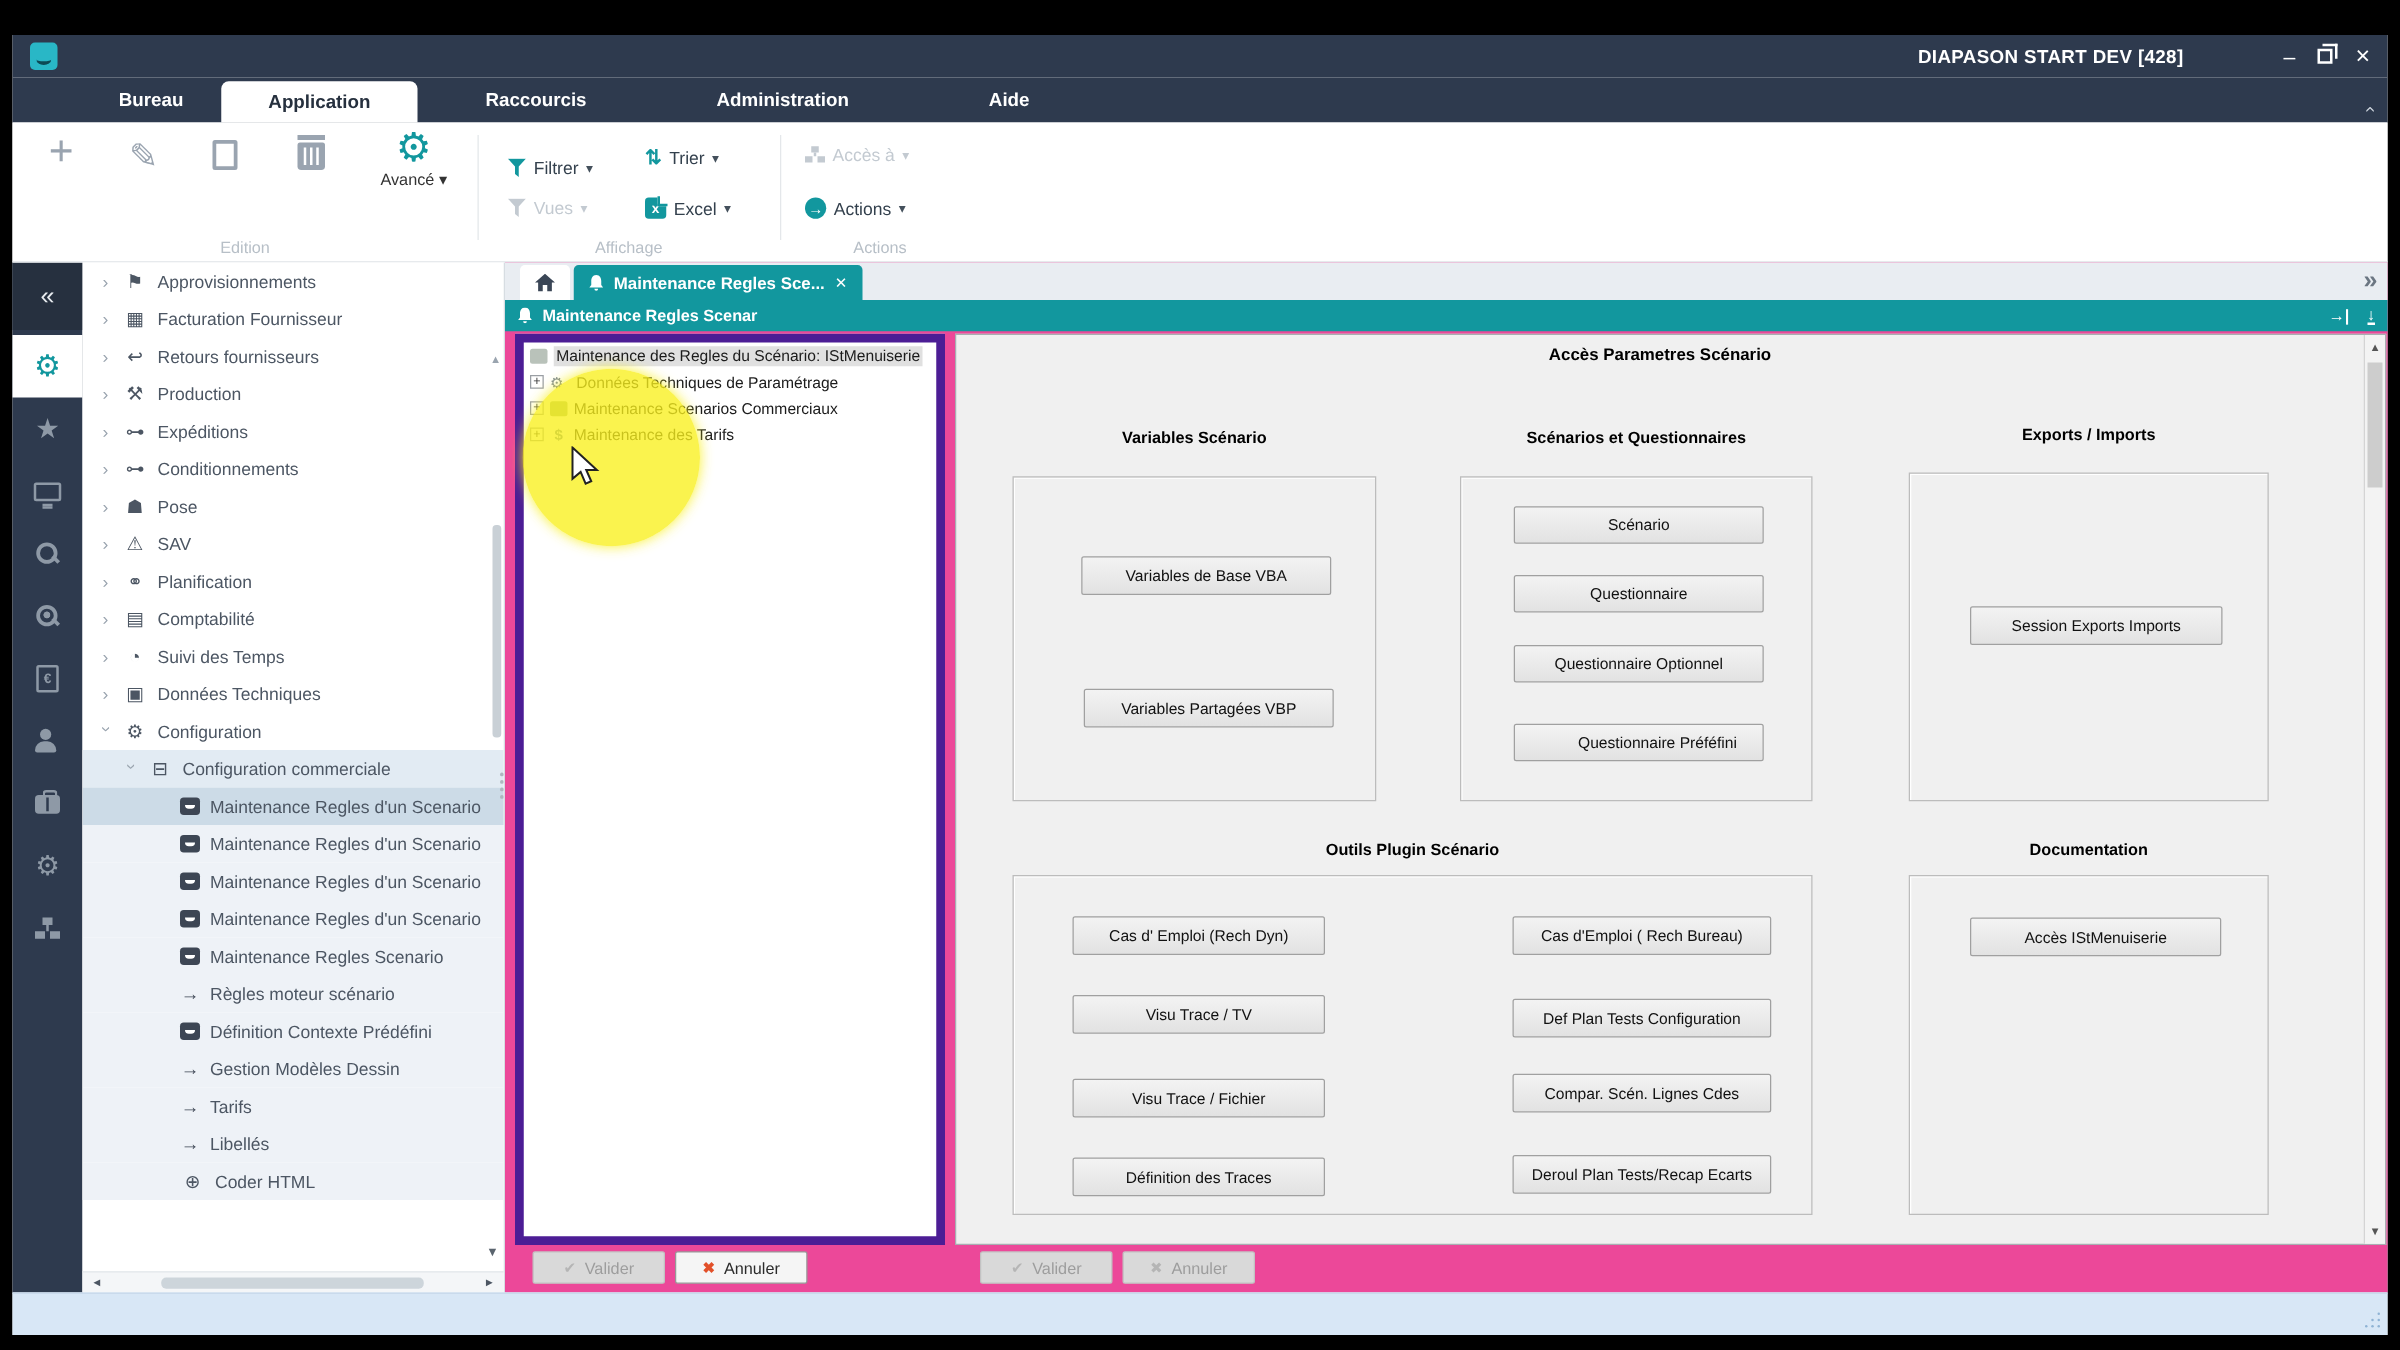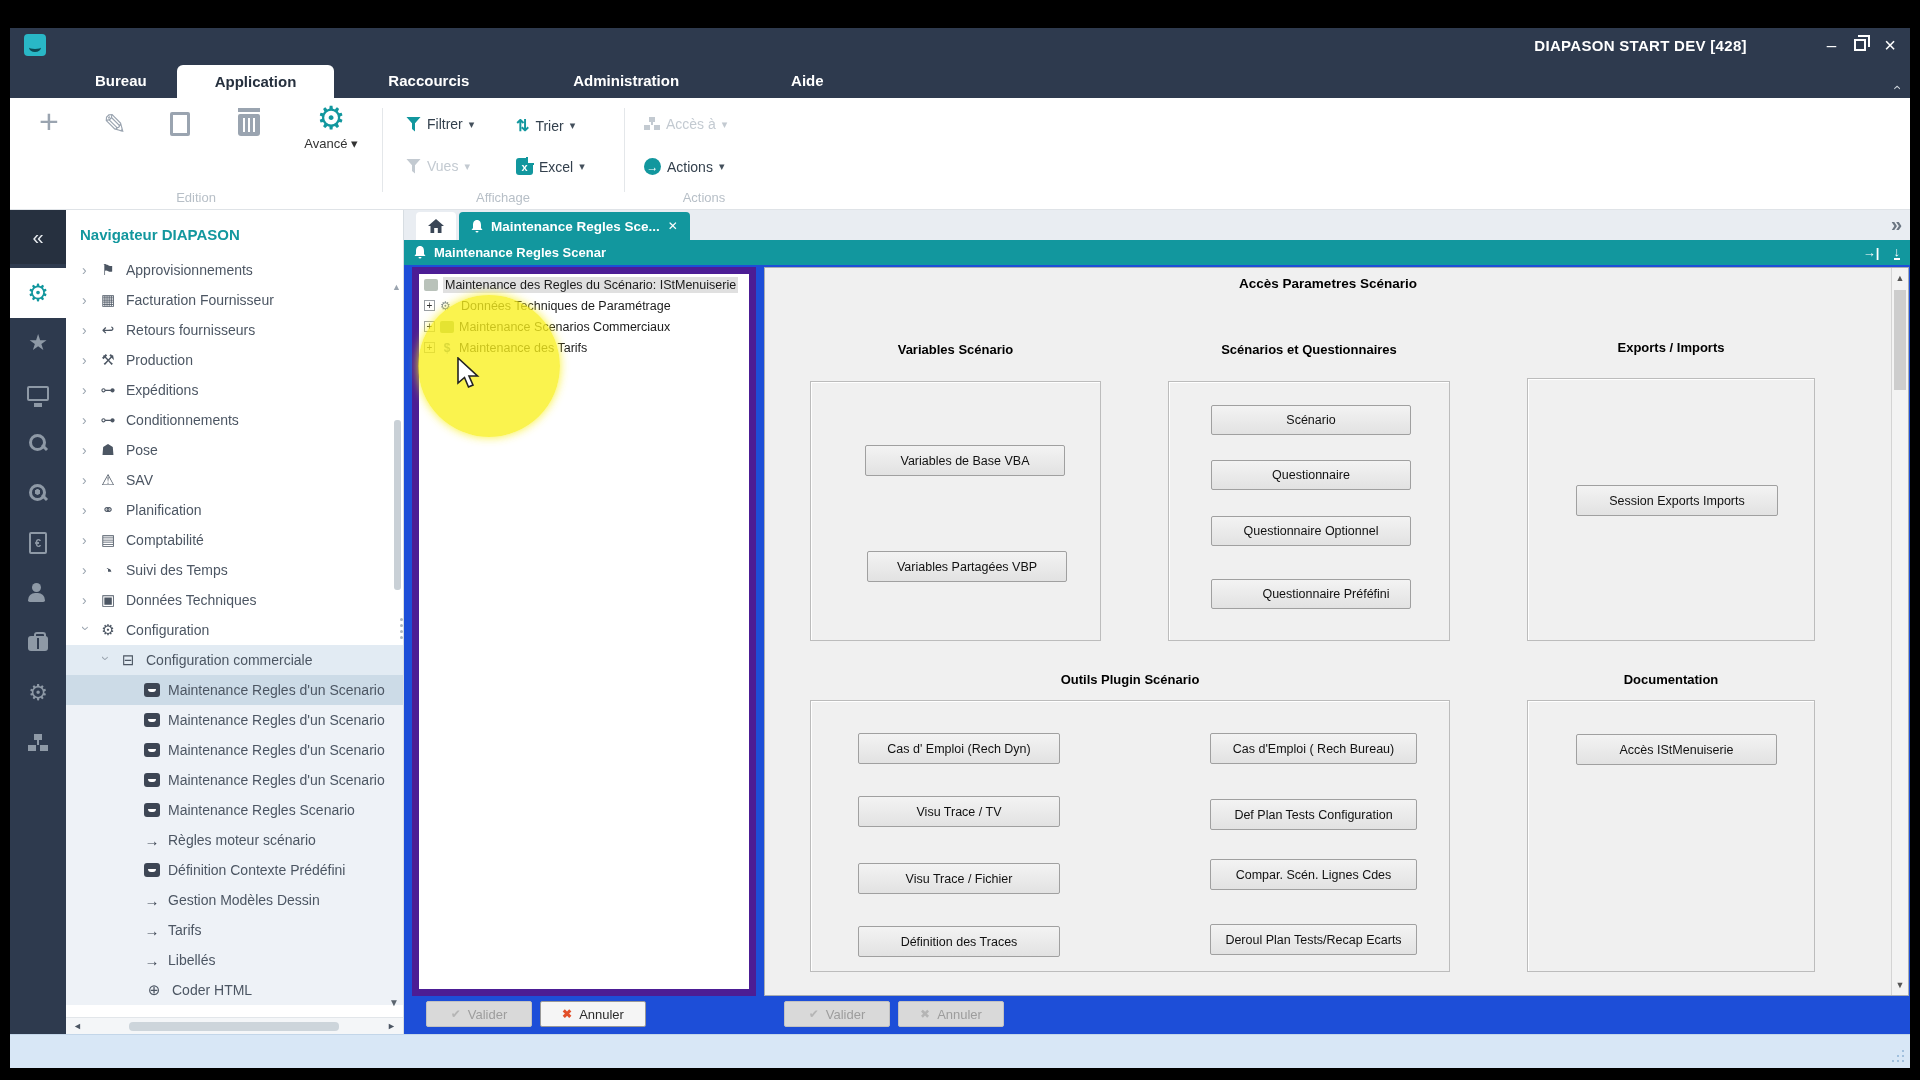--- a/index.html
+++ b/index.html
@@ -91,21 +91,21 @@
   .nav-vscroll { position:absolute; right:2px; top:210px; width:7px; height:170px; background:#c9d0d6; border-radius:3px; }
   .nav-vup { position:absolute; right:2px; top:72px; color:#9aa4af; font-size:9px; }
   .nav-vdown { position:absolute; right:4px; bottom:26px; color:#5a646e; font-size:10px; }
   .nav-hscroll { position:absolute; left:0; right:0; bottom:0; height:17px; background:#f4f6f8; border-top:1px solid #e2e6ea; display:flex; align-items:center; }
   .nav-hscroll .ar { color:#4c5663; font-size:9px; padding:0 7px; }
   .nav-hthumb { margin-left:40px; width:210px; height:9px; background:#cdd5db; border-radius:4px; }
   .nav-splitter { position:absolute; right:-1px; top:408px; width:5px; height:30px; display:flex; flex-direction:column; gap:3px; align-items:center; }
   .nav-splitter i { width:3px; height:3px; background:#aeb7bf; border-radius:50%; }
 
   
-  .content { flex:1 1 auto; display:flex; flex-direction:column; background:#1d4ed8; position:relative; min-width:0; }
+  .content { flex:1 1 auto; display:flex; flex-direction:column; background:#ec4899; position:relative; min-width:0; }
   .tabstrip { height:30px; background:#e9edf2; display:flex; align-items:flex-end; padding-left:12px; position:relative; flex:0 0 auto; }
   .hometab { width:40px; height:28px; background:#fff; border-radius:4px 4px 0 0; display:flex; align-items:center; justify-content:center; margin-right:3px; }
   .doctab { height:28px; background:#12979e; border-radius:4px 4px 0 0; color:#fff; display:flex; align-items:center; gap:8px; padding:0 12px; font-weight:bold; font-size:13.5px; }
   .doctab .x { font-size:12px; font-weight:normal; }
   .tab-overflow { position:absolute; right:10px; bottom:4px; color:#6b7682; font-size:20px; font-weight:bold; letter-spacing:-2px; }
   .banner { height:25px; background:#12979e; color:#fff; display:flex; align-items:center; gap:8px; padding:0 10px; font-weight:bold; font-size:13px; flex:0 0 auto; }
   .banner-icons { margin-left:auto; display:flex; gap:14px; align-items:center; font-size:13px; font-weight:bold; }
   .banner-icons .dl { border-bottom:2px solid #fff; line-height:12px; }
 
   .body { flex:1 1 auto; position:relative; min-height:0; }
@@ -182,21 +182,21 @@
     <div class="rib-big" style="left:14px;">+</div>
     <div class="rib-big" style="left:80px; font-size:28px; top:10px;">✎</div>
     <div class="ico-copy" style="left:160px;"></div>
     <div class="ico-trash" style="left:228px;"></div>
     <div class="avance">
       <div class="gear">⚙</div>
       <div class="lbl"><span>Avancé</span> <span class="caret">▾</span></div>
     </div>
     <div class="rib-sep" style="left:372px;"></div>
 
-    <div class="rib-item" style="left:396px; top:18px;">
+    <div class="rib-item" style="left:396px; top:28px;">
       <span class="funnel"></span>
       <span>Filtrer</span>
         <span class="caret">▾</span>
     </div>
     <div class="rib-item" style="left:506px; top:18px;">
       <span class="sorticon">⇅</span>
       <span>Trier</span>
         <span class="caret">▾</span>
     </div>
     <div class="rib-item disabled" style="left:396px; top:60px;">
@@ -251,21 +251,20 @@
       <div class="rail-item">
           <span class="ico-case"></span>
         </div>
       <div class="rail-item">⚙</div>
       <div class="rail-item">
           <span class="ico-org2"></span>
         </div>
     </div>
 
     <div class="navpanel">
-      <div class="nav-title">Navigateur DIAPASON</div>
 
       <div class="nav-row">
           <span class="chev">›</span>
           <span class="nico">⚑</span>
           <span>Approvisionnements</span>
         </div>
       <div class="nav-row">
           <span class="chev">›</span>
           <span class="nico">▦</span>
           <span>Facturation Fournisseur</span>

